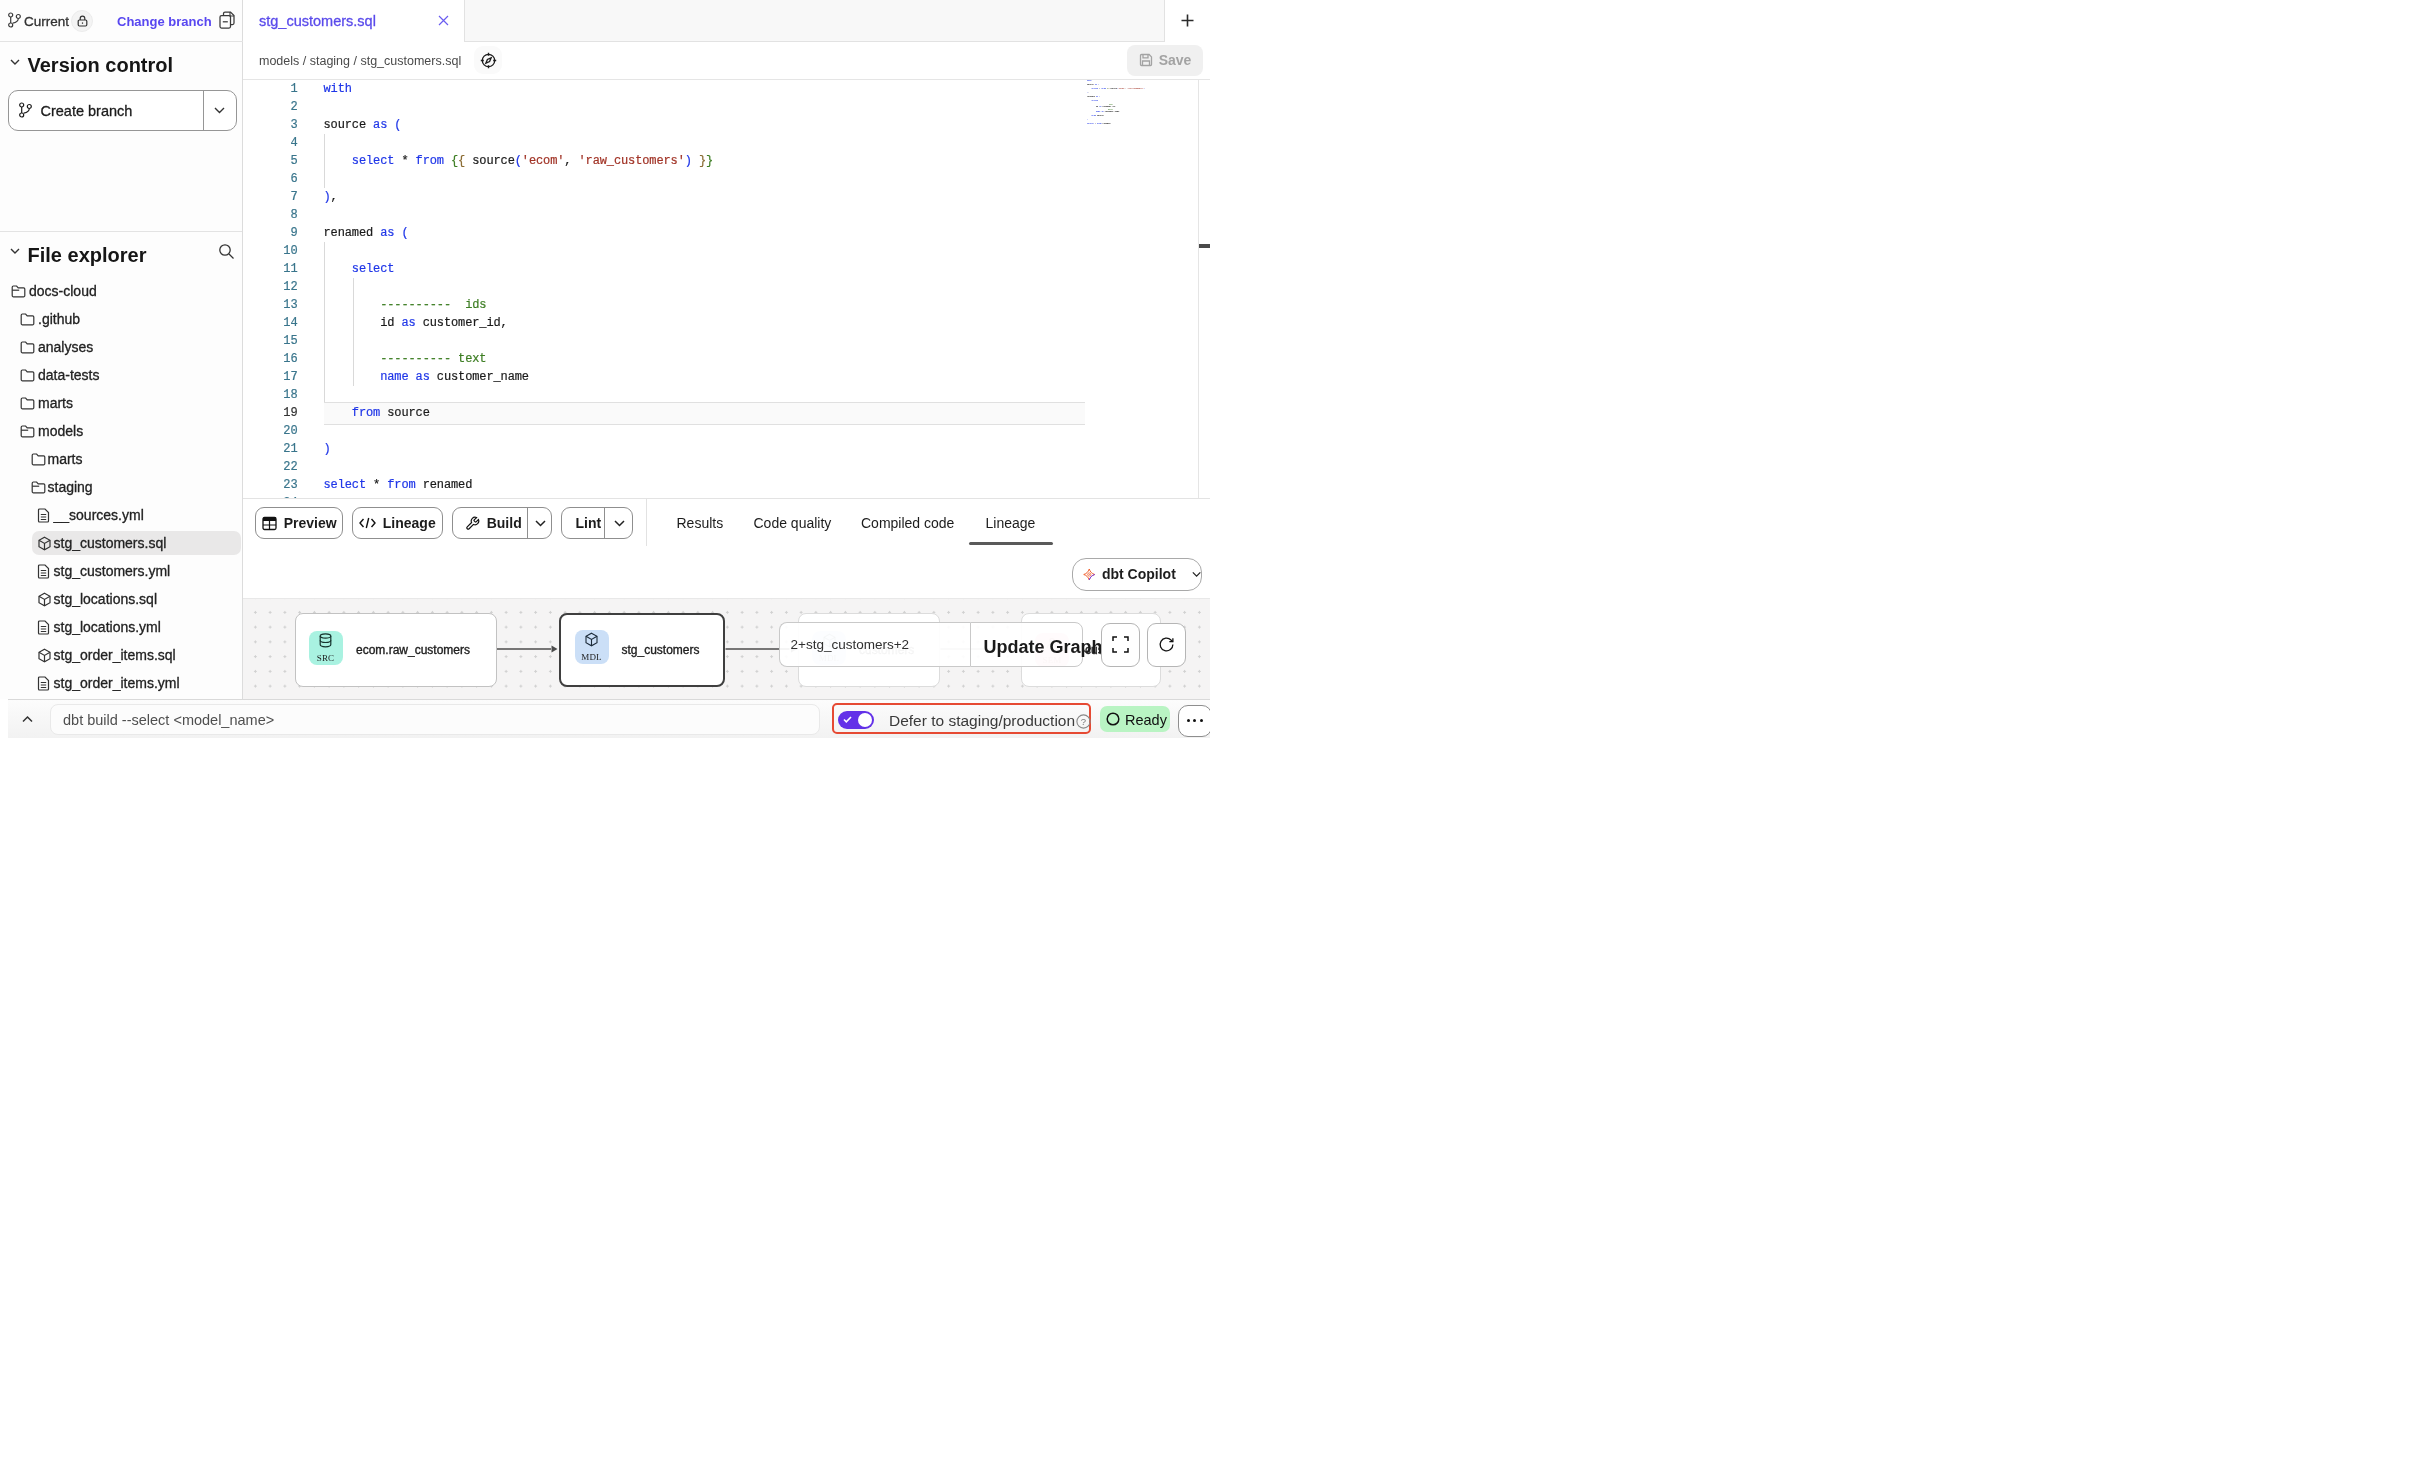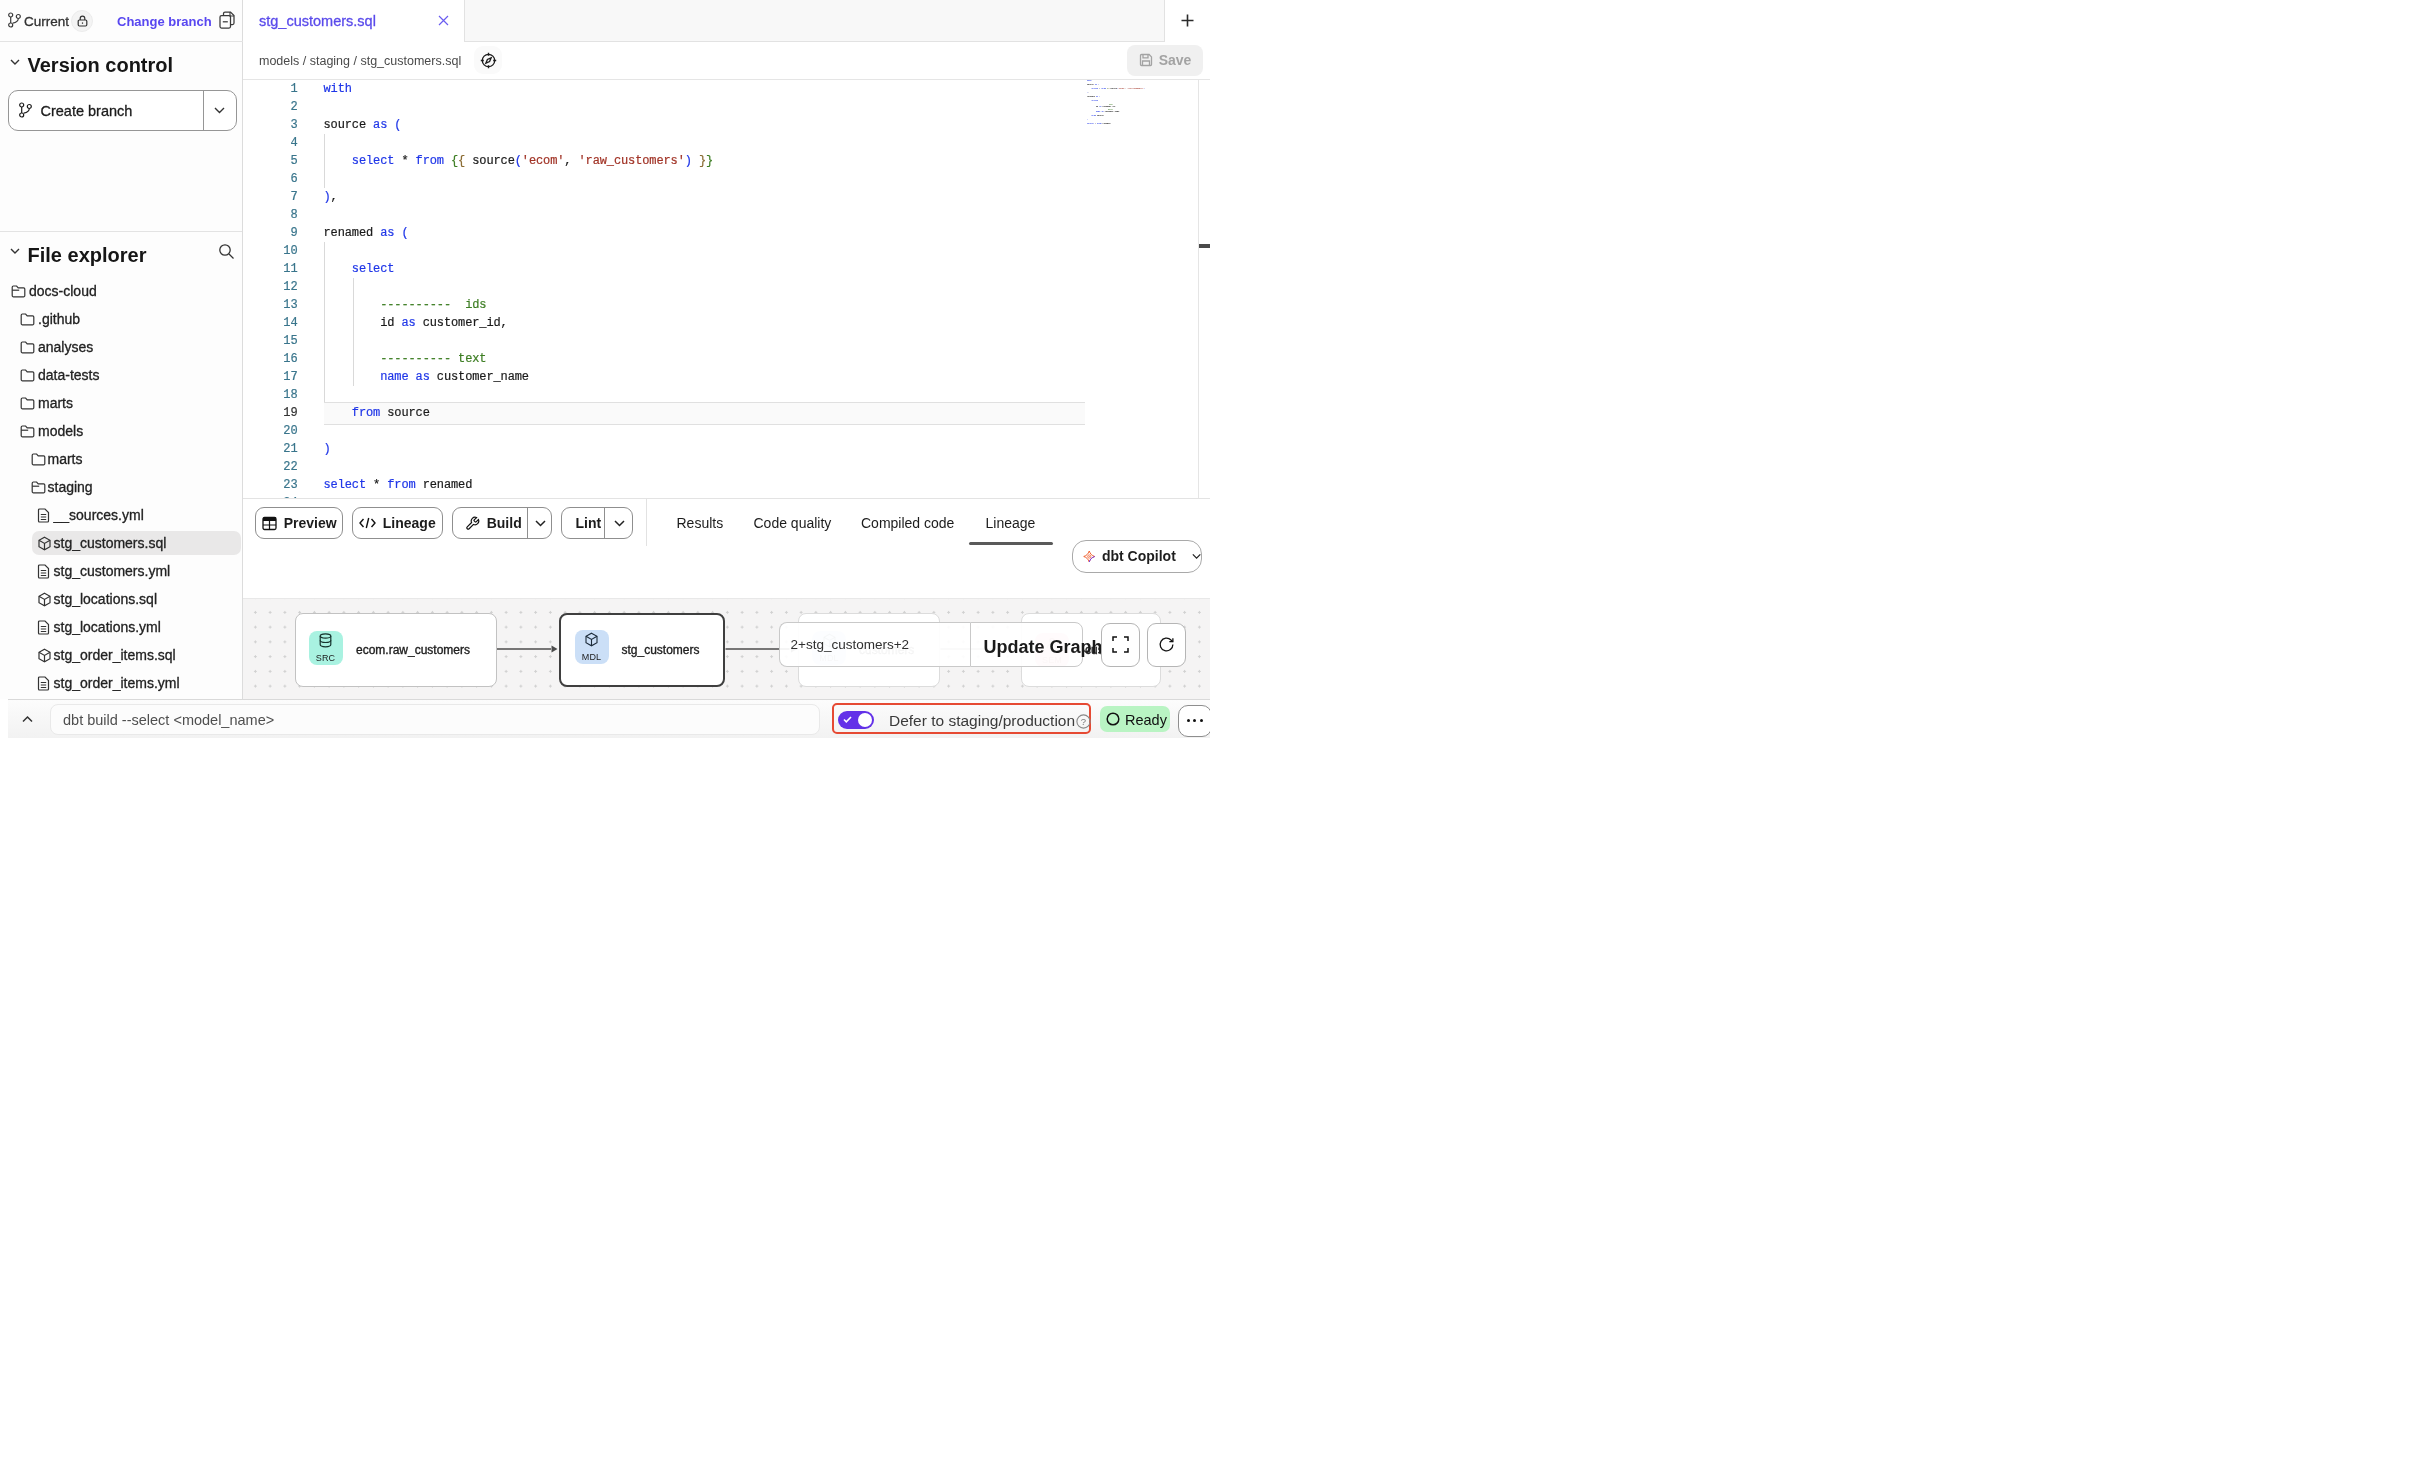--- a/index.html
+++ b/index.html
@@ -64,31 +64,31 @@
 #sb-thumb { position:absolute; left:956.5px; top:164px; width:11px; height:4px; background:#4a4a4a; }
 
 
 #toolbar { left:242.5px; top:499px; width:967.5px; height:98.5px; background:#fff; }
 .tbtn { position:absolute; top:8px; height:32px; border:1px solid #8f8f8f; border-radius:9px; background:#fff; display:flex; align-items:center; justify-content:center; gap:7px; }
 .tbtn span { font-size:14px; font-weight:600; color:#1c1c1c; }
 .tbtn .chev-part { border-left:1px solid #8f8f8f; height:100%; display:flex; align-items:center; justify-content:center; }
 .rtab { position:absolute; top:15.5px; font-size:14px; color:#1c1c1c; }
 #lineage-underline { position:absolute; left:726.5px; top:43px; width:83.5px; height:3px; background:#5a5a5a; border-radius:2px; }
 #tsep { position:absolute; left:403.5px; top:0; width:1px; height:47px; background:#e2e2e2; }
-#copilot-btn { position:absolute; left:829px; top:41px; width:130.5px; height:32.5px; border:1.5px solid #a9a9a9; border-radius:14px; background:#fff; display:flex; align-items:center; padding-left:10px; gap:7px;justify-content:flex-end; }
+#copilot-btn { position:absolute; left:829px; top:59px; width:130.5px; height:32.5px; border:1.5px solid #a9a9a9; border-radius:14px; background:#fff; display:flex; align-items:center; padding-left:10px; gap:7px;justify-content:flex-end; }
 #copilot-btn span { font-size:14px; font-weight:600; color:#1e1e1e; white-space:nowrap; }
 
 
 #lineage { left:242.5px; top:597.5px; width:967.5px; height:101.5px; background:#f5f4f4; border-top:1px solid #e8e8e8;
   background-image:radial-gradient(circle, #d0d0d0 1px, transparent 1.1px);
   background-size:14.75px 14.75px; background-position:5px 6px; }
 .lnode { position:absolute; top:14px; height:74px; background:#fff; border:1px solid #c2c2c2; border-radius:8px; }
 .lnode .nicon { position:absolute; left:13px; top:17px; width:34px; height:34px; border-radius:8px;
   display:flex; flex-direction:column; align-items:center; justify-content:center; }
-.nicon .lbl { font-size:9px; color:#1c1c1c; margin-top:5px; letter-spacing:0.2px; }
+.nicon .lbl { font-size:9px; color:#1c1c1c; margin-top:5px; letter-spacing:0.2px;font-family:Liberation Serif, serif; }
 .lnode .nname { position:absolute; top:50%; transform:translateY(-50%); font-size:12px; color:#202020; -webkit-text-stroke:0.35px #202020; }
 .overlay { position:absolute; background:rgba(255,255,255,0.93); border:1px solid #c9c9c9; }
 .gbtn { position:absolute; top:24px; width:39px; height:44px; background:#fff; border:1px solid #b5b5b5; border-radius:9px; display:flex; align-items:center; justify-content:center; }
 </style>
 </head>
 <body>
 <div id="app">
 
   <div id="sidebar" class="abs"></div>
   <div id="sb-head" class="abs"></div>

